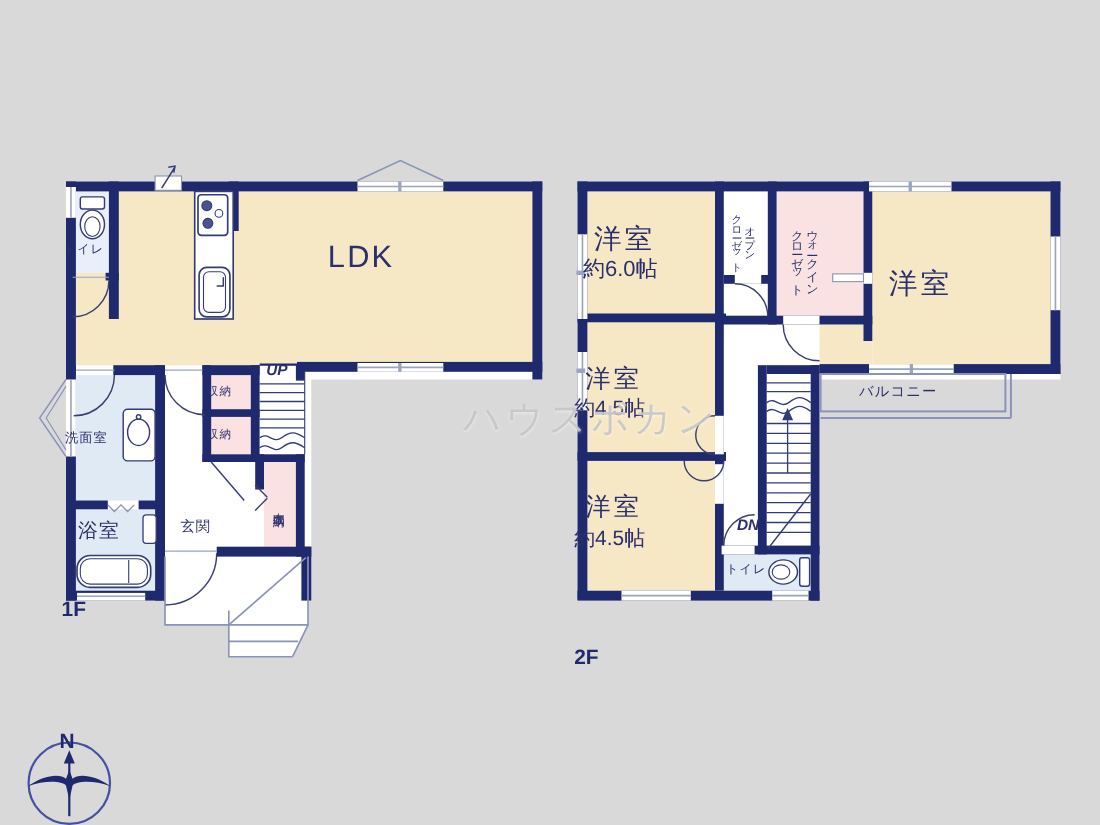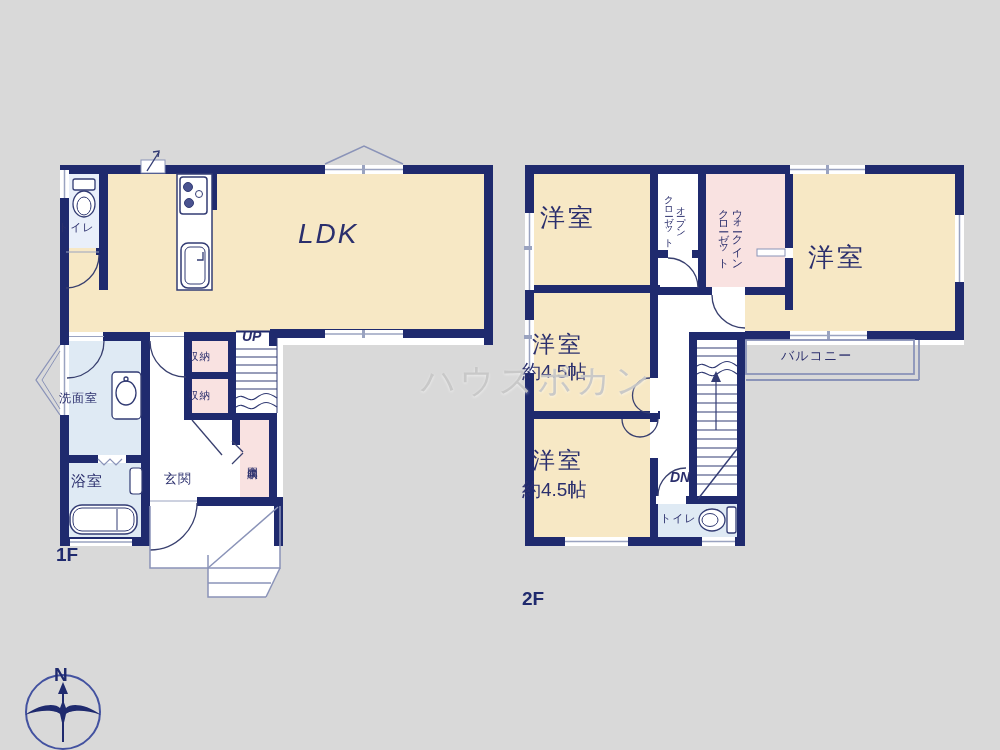--- a/index.html
+++ b/index.html
@@ -264,31 +264,32 @@
   <g>
     <circle cx="63" cy="712" r="37" fill="none" stroke="#4352a0" stroke-width="2"></circle>
     <line x1="63" y1="690" x2="63" y2="742" stroke="#1f2a6e" stroke-width="2"></line>
     <polygon points="58,694 68,694 63,682" fill="#1f2a6e"></polygon>
     <path d="M25,715 C40,704 55,703 60,708 L63,700 L66,708 C71,703 86,704 101,715
              C85,709 70,710 66,714 L63,727 L60,714 C56,710 41,709 25,715 Z" fill="#1f2a6e"></path>
   </g>
 </svg>
 
 <div class="lbl" style="left:58px;top:221px;width:48px;font-size:11px;">トイレ</div>
-<div class="lbl" style="left:298px;top:219px;width:140px;font-size:28px;letter-spacing:2px;font-style:italic;">LDK</div>
+<div class="lbl" style="left:298px;top:219px;width:140px;font-size:28px;letter-spacing:2px;">LDK</div>
 <div class="lbl" style="left:188px;top:351px;width:44px;font-size:10.5px;">収納</div>
 <div class="lbl" style="left:188px;top:390px;width:44px;font-size:10.5px;">収納</div>
 <div class="lbl serifital" style="left:242px;top:329px;width:32px;font-size:14px;">UP</div>
 <div class="lbl" style="left:59px;top:392px;width:60px;font-size:12px;">洗面室</div>
 <div class="lbl" style="left:164px;top:472px;width:52px;font-size:13px;">玄関</div>
 <div class="vlabel" style="left:246px;top:424px;height:72px;font-size:10.5px;letter-spacing:1px;">土間収納</div>
-<div class="lbl" style="left:71px;top:473px;width:52px;font-size:15px;">浴室</div>
+<div class="lbl" style="left:71px;top:473px;width:52px;font-size:18px;">浴室</div>
 <div class="floor-tag" style="left:56px;top:544px;">1F</div>
 
 <div class="lbl" style="left:540px;top:204px;width:120px;font-size:25px;letter-spacing:3px;">洋室</div>
+<div class="lbl" style="left:530px;top:234px;width:140px;font-size:20px;letter-spacing:0;">約6.0帖</div>
 <div class="vlabel" style="left:663px;top:176px;height:80px;font-size:9.5px;letter-spacing:0;">
   <div>オープン</div>
   <div>クローゼット</div>
 </div>
 <div class="vlabel" style="left:716px;top:182px;height:100px;font-size:11px;letter-spacing:0;">
   <div>ウォークイン</div>
   <div>クローゼット</div>
 </div>
 <div class="lbl" style="left:808px;top:243px;width:140px;font-size:26px;letter-spacing:3px;">洋室</div>
 <div class="lbl" style="left:532px;top:332px;width:120px;font-size:23px;letter-spacing:3px;">洋室</div>

